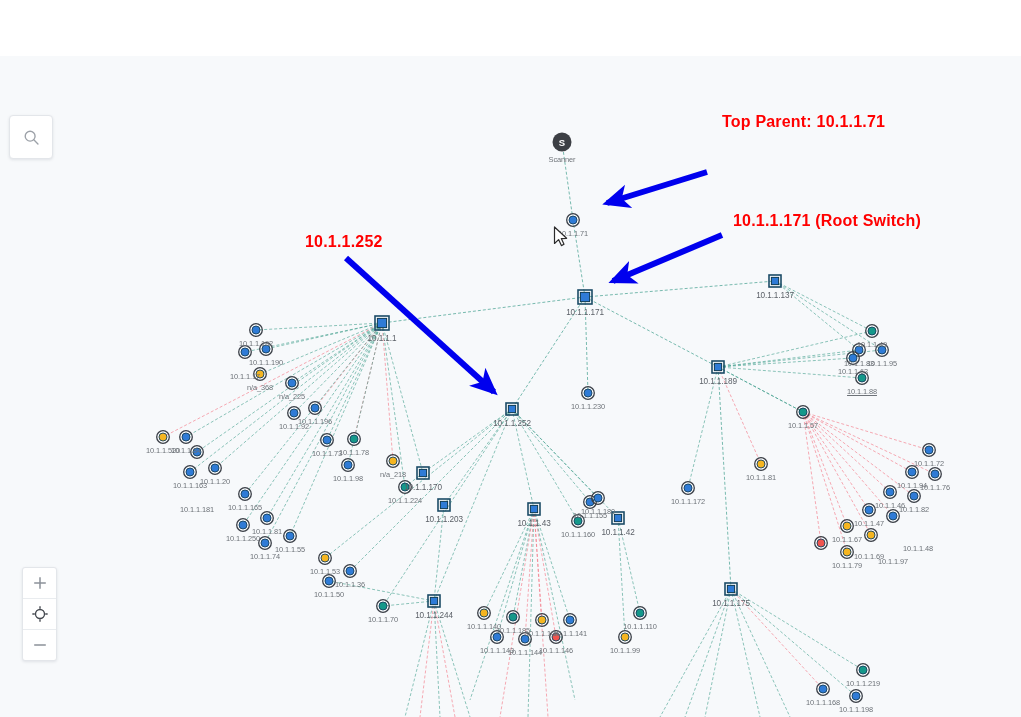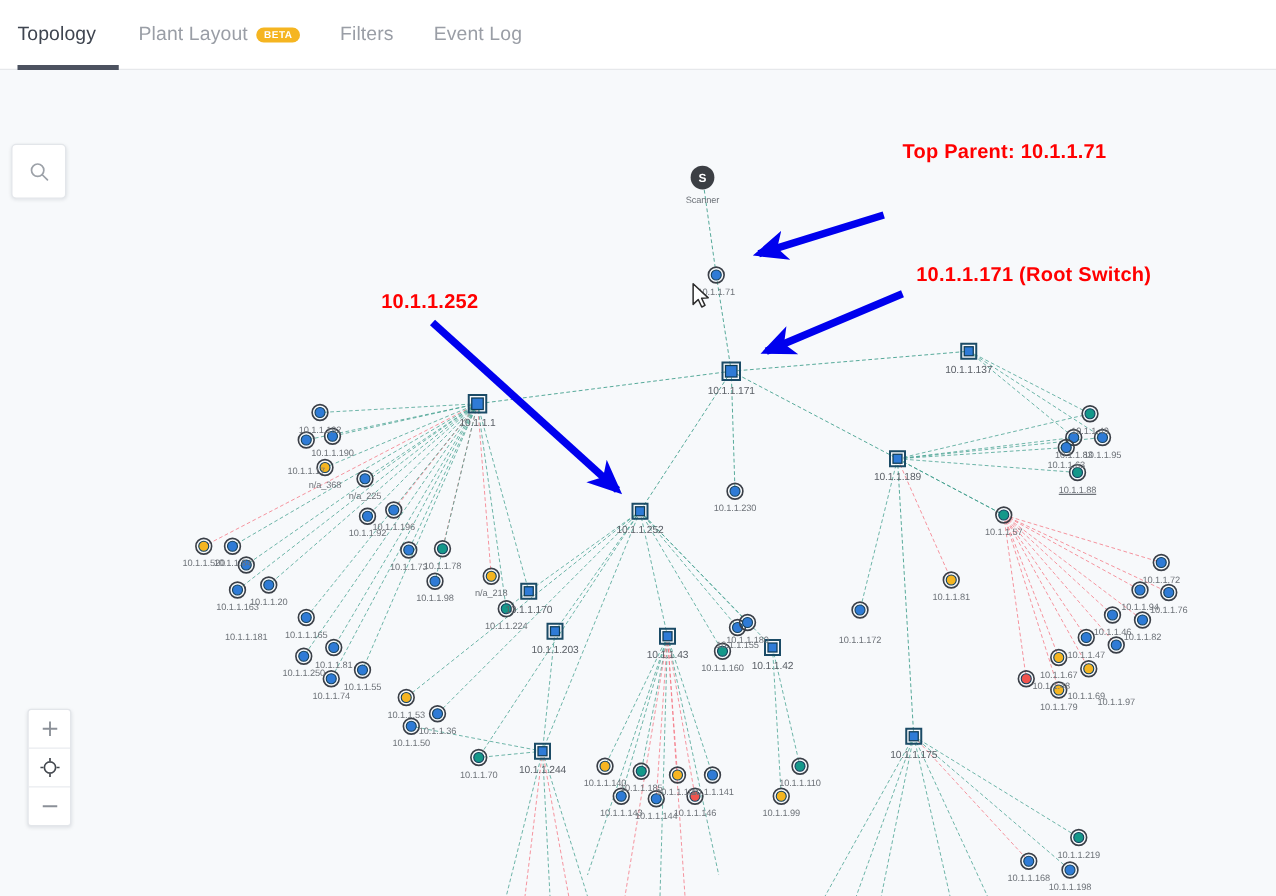--- a/index.html
+++ b/index.html
@@ -78,36 +78,20 @@
     font-size:16px;white-space:nowrap;letter-spacing:.2px;
     font-family:"Liberation Sans", sans-serif;
   }
   .cursor{position:absolute;pointer-events:none;}
 </style>
 </head>
 <body>
 
 <div id="app">
 
-  <div class="tabbar">
-    <div class="tab active">
-      <span>Topology</span>
-      <span class="underline"></span>
-    </div>
-    <div class="tab">
-      <span>Plant Layout</span>
-      <span class="badge">BETA</span>
-    </div>
-    <div class="tab">
-      <span>Filters</span>
-    </div>
-    <div class="tab">
-      <span>Event Log</span>
-    </div>
-  </div>
 
   <div class="canvas">
     <svg id="graph-svg" width="1021" height="661">
       <defs>
         <marker id="bluearrow" viewBox="0 0 10 10" refX="8.2" refY="5" markerWidth="4.6" markerHeight="4.6" orient="auto-start-reverse">
           <path d="M 0 0.6 L 10 5 L 0 9.4 L 2.6 5 Z" fill="#0000ee"></path>
         </marker>
       </defs>
       <g id="links-layer">
           <line x1="562" y1="86" x2="573" y2="164" stroke="#3f9e8c" stroke-width="0.7" stroke-dasharray="3 2"></line>
@@ -572,24 +556,24 @@
         <div class="nodelabel" style="left: 862px; top: 331px; text-decoration: underline;">10.1.1.88</div>
         <div class="nodelabel" style="left: 761px; top: 417px;">10.1.1.81</div>
         <div class="nodelabel" style="left: 929px; top: 403px;">10.1.1.72</div>
         <div class="nodelabel" style="left: 912px; top: 425px;">10.1.1.94</div>
         <div class="nodelabel" style="left: 935px; top: 427px;">10.1.1.76</div>
         <div class="nodelabel" style="left: 890px; top: 445px;">10.1.1.46</div>
         <div class="nodelabel" style="left: 914px; top: 449px;">10.1.1.82</div>
         <div class="nodelabel" style="left: 869px; top: 463px;">10.1.1.47</div>
         <div class="nodelabel" style="left: 893px; top: 469px; margin-top: 32px;">10.1.1.97</div>
         <div class="nodelabel" style="left: 847px; top: 479px;">10.1.1.67</div>
-        <div class="nodelabel" style="left: 841px; top: 488px;">10.1.1.48</div>
+        <div class="nodelabel" style="left: 918px; top: 488px;">10.1.1.48</div>
         <div class="nodelabel" style="left: 869px; top: 496px;">10.1.1.69</div>
         <div class="nodelabel" style="left: 847px; top: 505px;">10.1.1.79</div>
-        <div class="nodelabel" style="left: 688px; top: 441px; margin-top: 10px;">10.1.1.172</div>
+        <div class="nodelabel" style="left: 688px; top: 441px;">10.1.1.172</div>
         <div class="nodelabel" style="left: 863px; top: 623px;">10.1.1.219</div>
         <div class="nodelabel" style="left: 823px; top: 642px;">10.1.1.168</div>
         <div class="nodelabel" style="left: 856px; top: 649px;">10.1.1.198</div>
         <div class="nodelabel" style="left: 598px; top: 451px;">10.1.1.180</div>
       </div>
     <div id="anno-layer">
         <div class="anno" style="left: 722px; top: 57px; color: rgb(255, 0, 0);">Top Parent: 10.1.1.71</div>
         <div class="anno" style="left: 733px; top: 156px; color: rgb(255, 0, 0);">10.1.1.171 (Root Switch)</div>
         <div class="anno" style="left: 305px; top: 177px; color: rgb(255, 0, 0);">10.1.1.252</div>
       </div>

